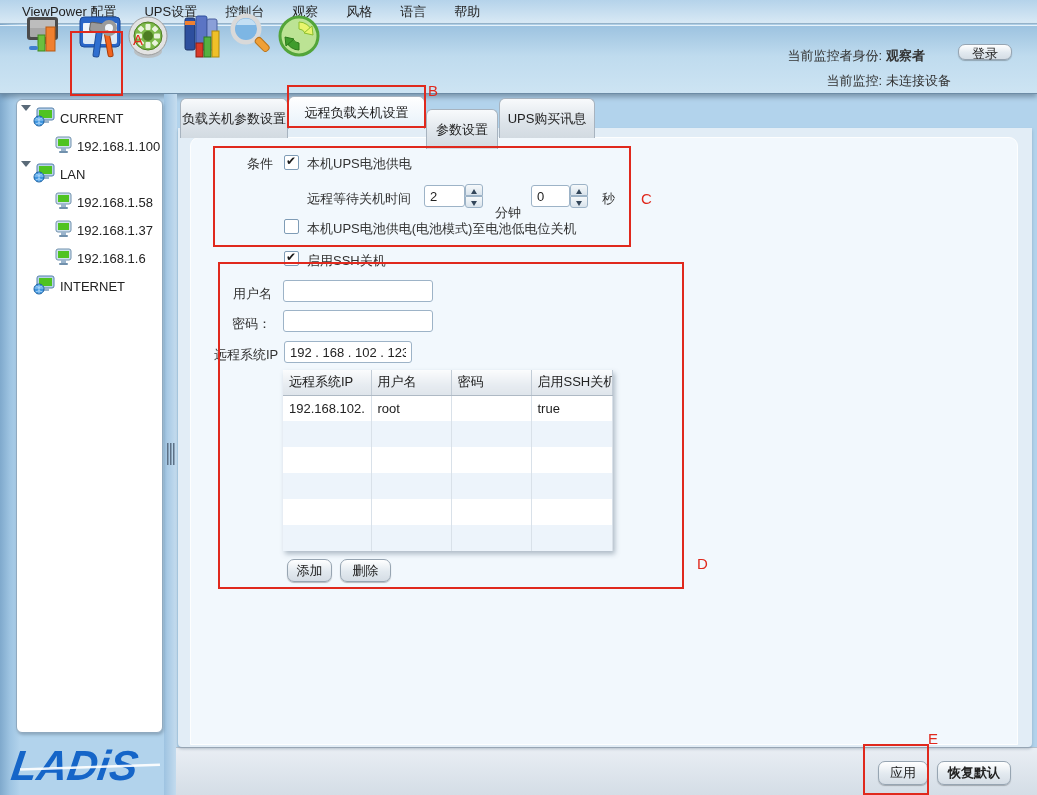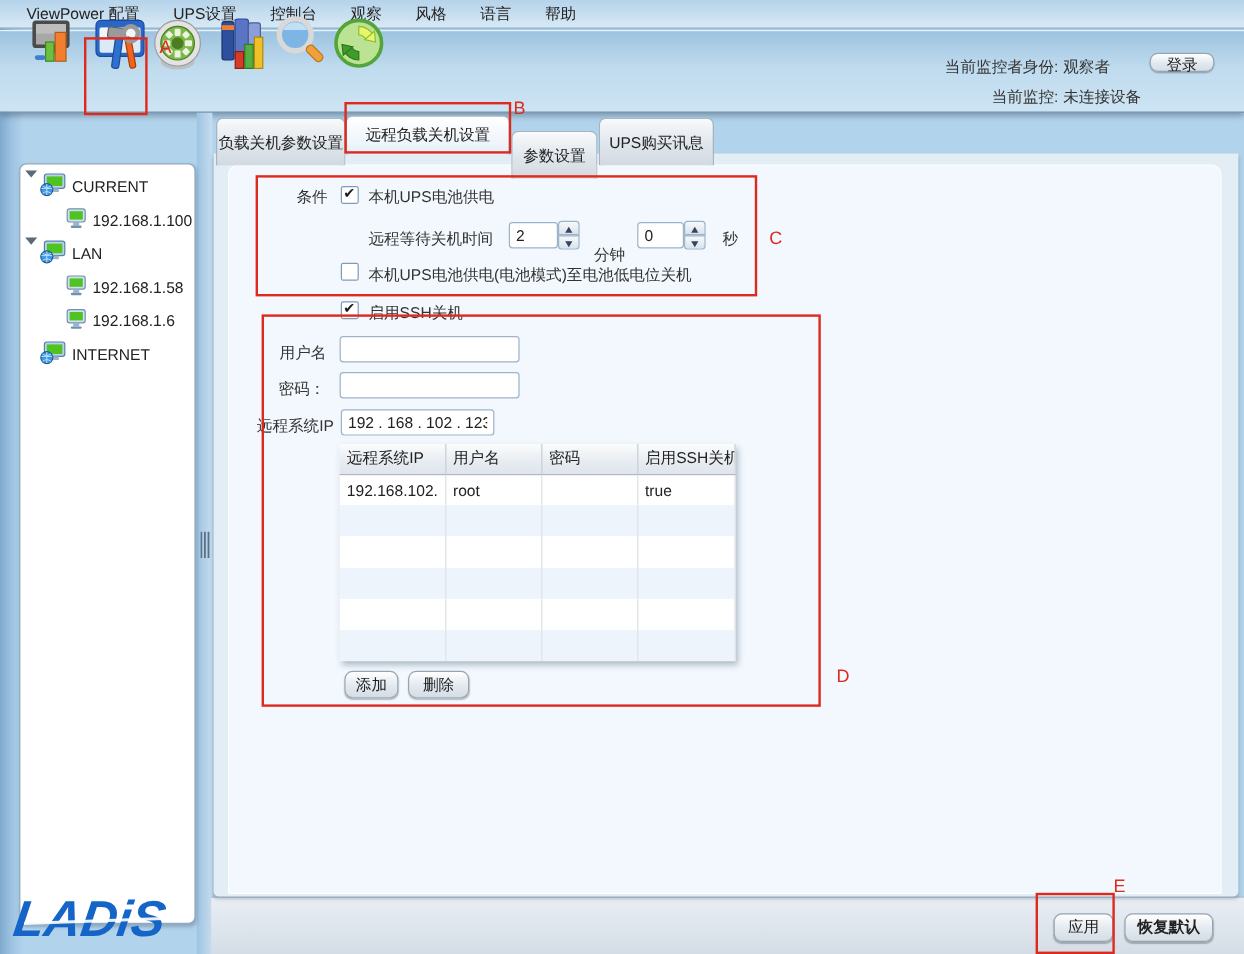--- a/index.html
+++ b/index.html
@@ -22,21 +22,21 @@
              box-shadow:0 3px 5px rgba(55,75,95,.45); }
   .ticon { position:absolute; top:13px; width:44px; height:48px; cursor:pointer; }
   .tb-text { position:absolute; color:#333; white-space:nowrap; }
   .btn { display:inline-block; text-align:center; border:1px solid #97a5b2; border-radius:7px;
          background:linear-gradient(#ffffff,#e2e9ef 55%,#d5dde5);
          box-shadow:0 1px 1px rgba(0,0,0,.25); color:#222; font-size:13px; cursor:pointer; }
 
   
   .tree-panel { position:absolute; left:16px; top:99px; width:147px; height:634px;
                 background:#fff; border:1px solid #8fa9bf; border-radius:6px;
-                box-shadow:1px 2px 3px rgba(70,90,110,.35); padding-top:4px;margin-top:37px; }
+                box-shadow:1px 2px 3px rgba(70,90,110,.35); padding-top:4px; }
   .tree-row { display:flex; align-items:center; height:28px; cursor:pointer; white-space:nowrap; }
   .tree-row .exp { width:10px; margin-left:4px; }
   .tri-down { width:0; height:0; border-left:5px solid transparent; border-right:5px solid transparent;
               border-top:6px solid #5a6a78; }
   .tree-row .ticon-sm { margin:0 5px 0 2px; }
   .tree-row.child { padding-left:36px; }
   .logo-wrap { position:absolute; left:6px; top:736px; width:164px; height:56px; }
 
   
   .tab { position:absolute; height:40px; top:98px; border:1px solid #a7b3bf; border-bottom:none;
@@ -169,21 +169,21 @@
       <circle cx="23" cy="23" r="19" fill="#bce394"></circle>
       <circle cx="23" cy="23" r="19" fill="none" stroke="#53a53a" stroke-width="3"></circle>
       <path d="M23 9 a14 14 0 0 1 13 9 l-7 2 a7 7 0 0 0 -6 -4 z" fill="#e9f56d" stroke="#8cbf2e"></path>
       <path d="M23 37 a14 14 0 0 1 -13 -9 l7 -2 a7 7 0 0 0 6 4 z" fill="#3f9c2c" stroke="#2c7a1a"></path>
       <path d="M36 13 l1 9 -9 -2 z" fill="#e9f56d" stroke="#8cbf2e"></path>
       <path d="M10 33 l-1 -9 9 2 z" fill="#3f9c2c" stroke="#2c7a1a"></path>
     </svg>
   </div>
 
   <span class="tb-text" style="left:760px; top:47px; width:122px; text-align:right;">当前监控者身份:</span>
-  <span class="tb-text" style="left:886px; top:47px;">观察者</span>
+  <span class="tb-text" style="left:886px; top:47px;font-weight:bold;">观察者</span>
   <button class="btn" style="position:absolute; left:958px; top:44px; width:54px; height:16px; z-index:4;">登录</button>
   <span class="tb-text" style="left:760px; top:72px; width:122px; text-align:right;">当前监控:</span>
   <span class="tb-text" style="left:886px; top:72px;">未连接设备</span>
 
   <div class="splitter">
     <div style="position:absolute; left:3px; top:349px;">
       <svg width="8" height="22">
           <rect x="0" y="0" width="1.5" height="22" fill="#5d7186"></rect>
           <rect x="3" y="0" width="1.5" height="22" fill="#5d7186"></rect>
           <rect x="6" y="0" width="1.5" height="22" fill="#5d7186"></rect>
@@ -232,20 +232,31 @@
     <div class="tree-row child">
       <span class="ticon-sm">
         <svg width="17" height="18" viewBox="0 0 17 18">
             <rect x="1" y="1" width="15" height="11" rx="2" fill="#cfe0ef" stroke="#7191ad"></rect>
             <rect x="3" y="3" width="11" height="7" fill="#4fc321"></rect>
             <rect x="6" y="12" width="5" height="3" fill="#9ab4cc"></rect>
             <rect x="4" y="15" width="9" height="2" rx="1" fill="#7191ad"></rect>
           </svg>
       </span>
       <span>192.168.1.58</span>
+    </div>
+    <div class="tree-row child">
+      <span class="ticon-sm">
+        <svg width="17" height="18" viewBox="0 0 17 18">
+            <rect x="1" y="1" width="15" height="11" rx="2" fill="#cfe0ef" stroke="#7191ad"></rect>
+            <rect x="3" y="3" width="11" height="7" fill="#4fc321"></rect>
+            <rect x="6" y="12" width="5" height="3" fill="#9ab4cc"></rect>
+            <rect x="4" y="15" width="9" height="2" rx="1" fill="#7191ad"></rect>
+          </svg>
+      </span>
+      <span>192.168.1.37</span>
     </div>
     <div class="tree-row child">
       <span class="ticon-sm">
         <svg width="17" height="18" viewBox="0 0 17 18">
             <rect x="1" y="1" width="15" height="11" rx="2" fill="#cfe0ef" stroke="#7191ad"></rect>
             <rect x="3" y="3" width="11" height="7" fill="#4fc321"></rect>
             <rect x="6" y="12" width="5" height="3" fill="#9ab4cc"></rect>
             <rect x="4" y="15" width="9" height="2" rx="1" fill="#7191ad"></rect>
           </svg>
       </span>

